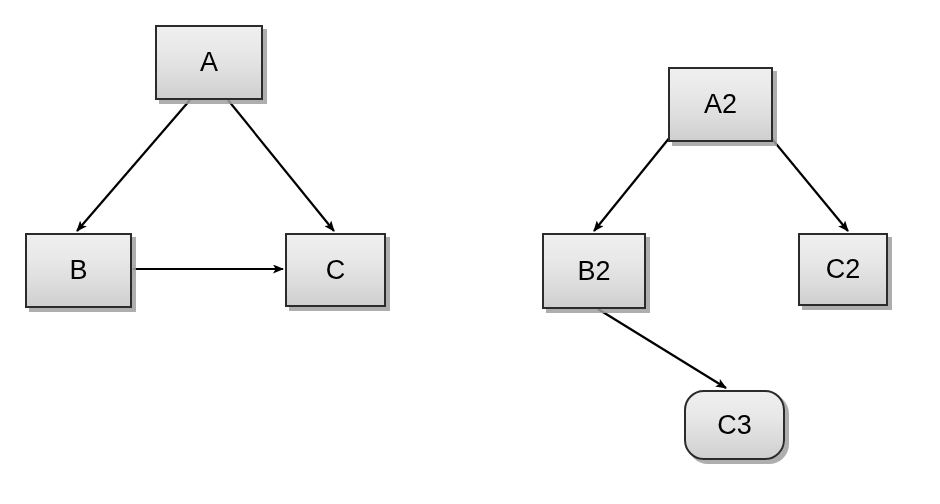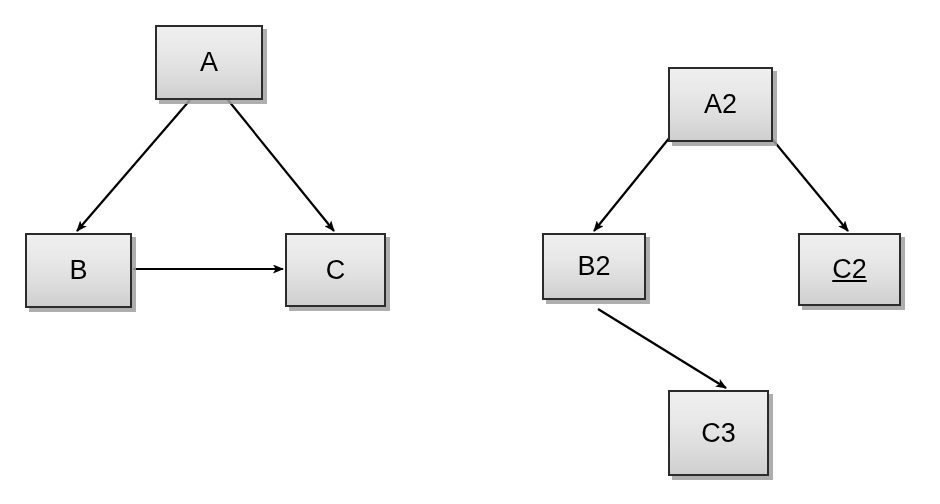--- a/index.html
+++ b/index.html
@@ -74,24 +74,24 @@
       </div>
       <div class="node" style="left: 25px; top: 233px; width: 107px; height: 75px;">
         <span class="node-label">B</span>
       </div>
       <div class="node" style="left: 285px; top: 233px; width: 101px; height: 74px;">
         <span class="node-label">C</span>
       </div>
       <div class="node" style="left: 668px; top: 25px; width: 105px; height: 75px; margin-top: 42px;">
         <span class="node-label">A2</span>
       </div>
-      <div class="node" style="left: 542px; top: 233px; width: 104px; height: 67px;">
+      <div class="node" style="left: 542px; top: 233px; width: 104px; height: 76px;">
         <span class="node-label">B2</span>
       </div>
-      <div class="node" style="left: 798px; top: 233px; width: 103px; height: 73px; text-decoration: underline;">
+      <div class="node" style="left: 798px; top: 233px; width: 90px; height: 73px;">
         <span class="node-label">C2</span>
       </div>
-      <div class="node" style="left: 668px; top: 390px; width: 101px; height: 86px;">
+      <div class="node" style="left: 684px; top: 390px; width: 101px; height: 70px; border-radius: 20px;">
         <span class="node-label">C3</span>
       </div>
     </div>
 
 </div>
 
 </body></html>

